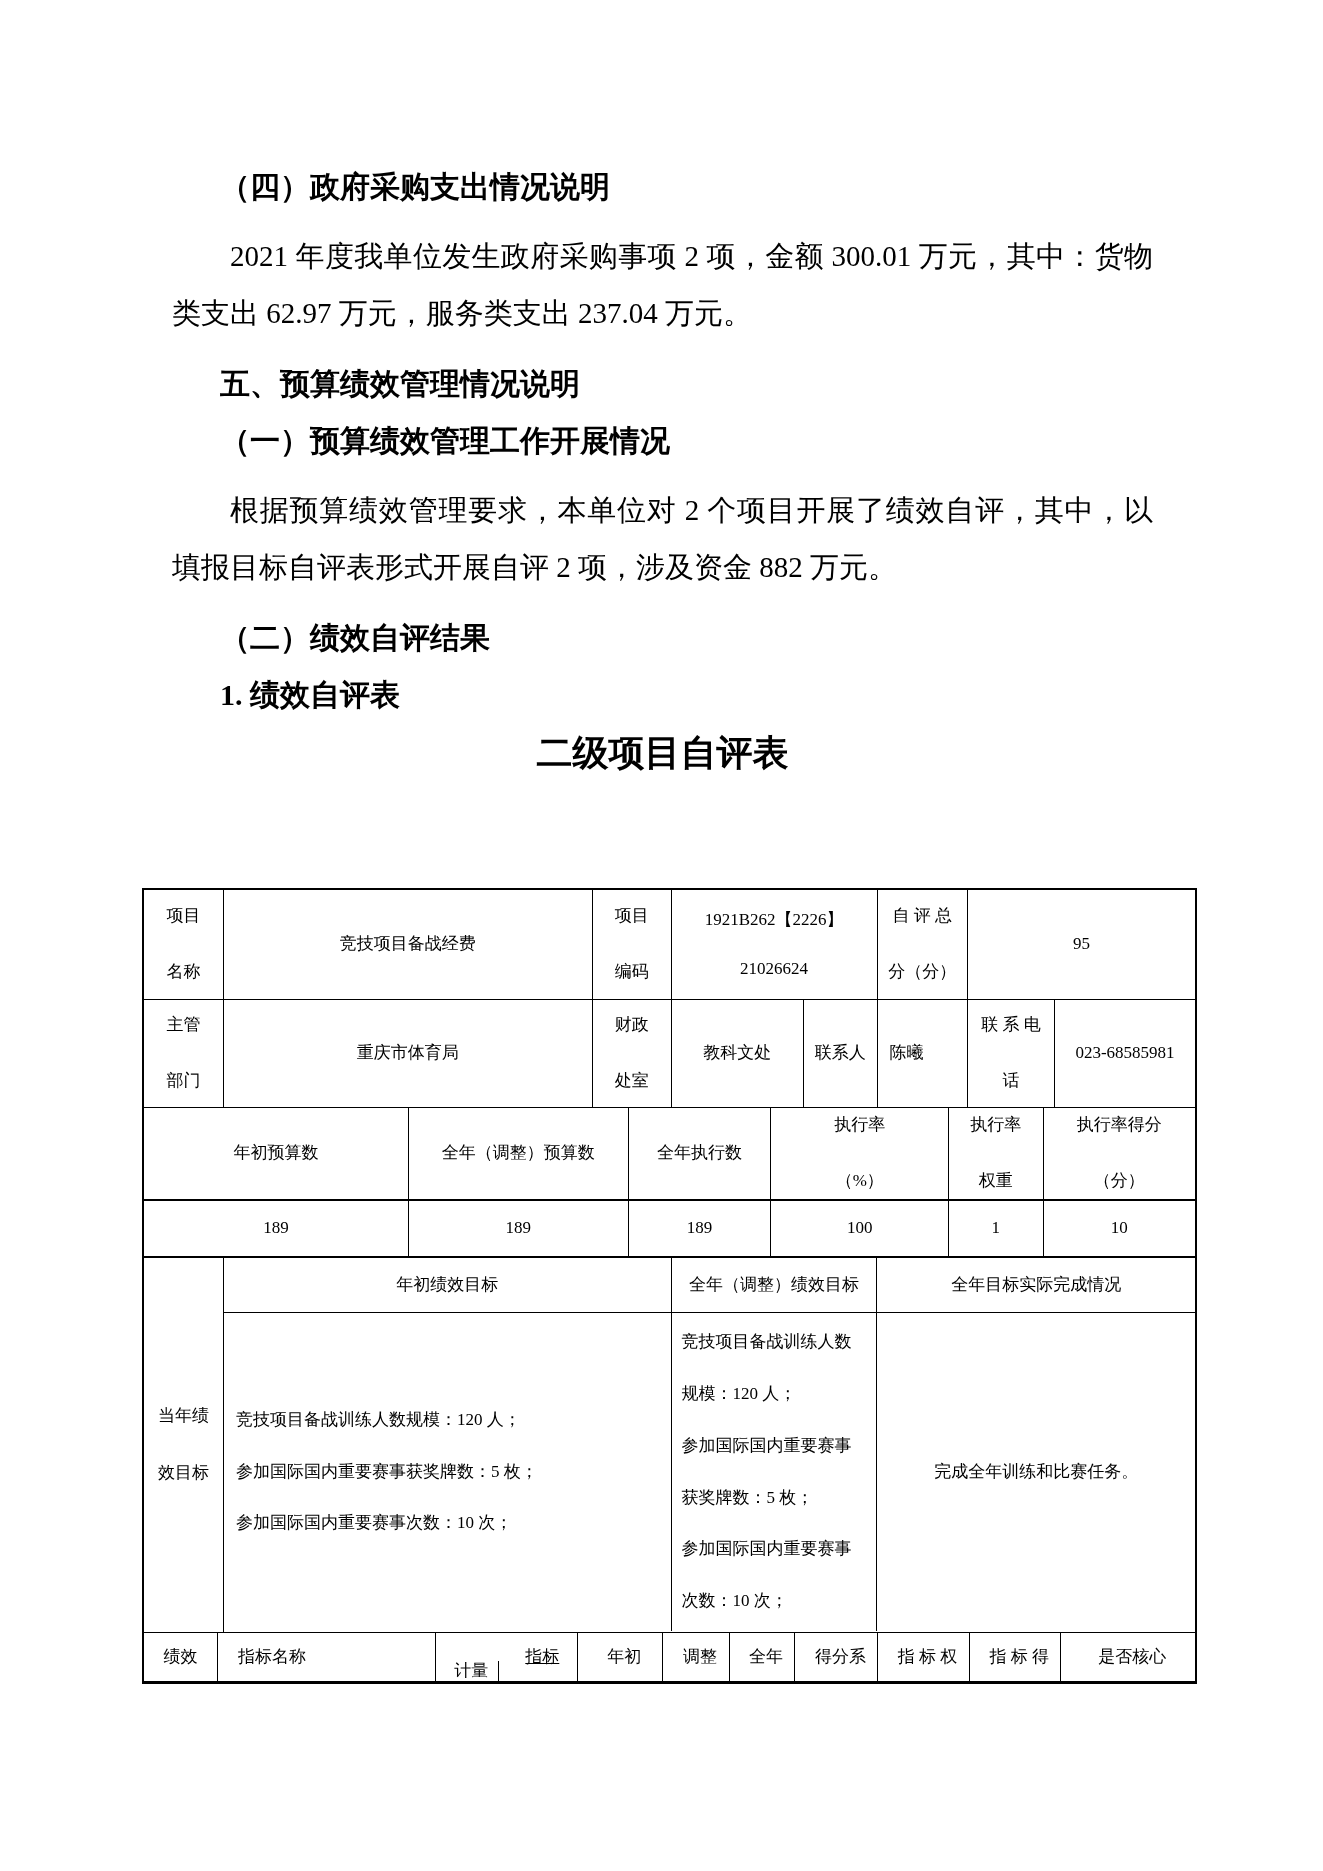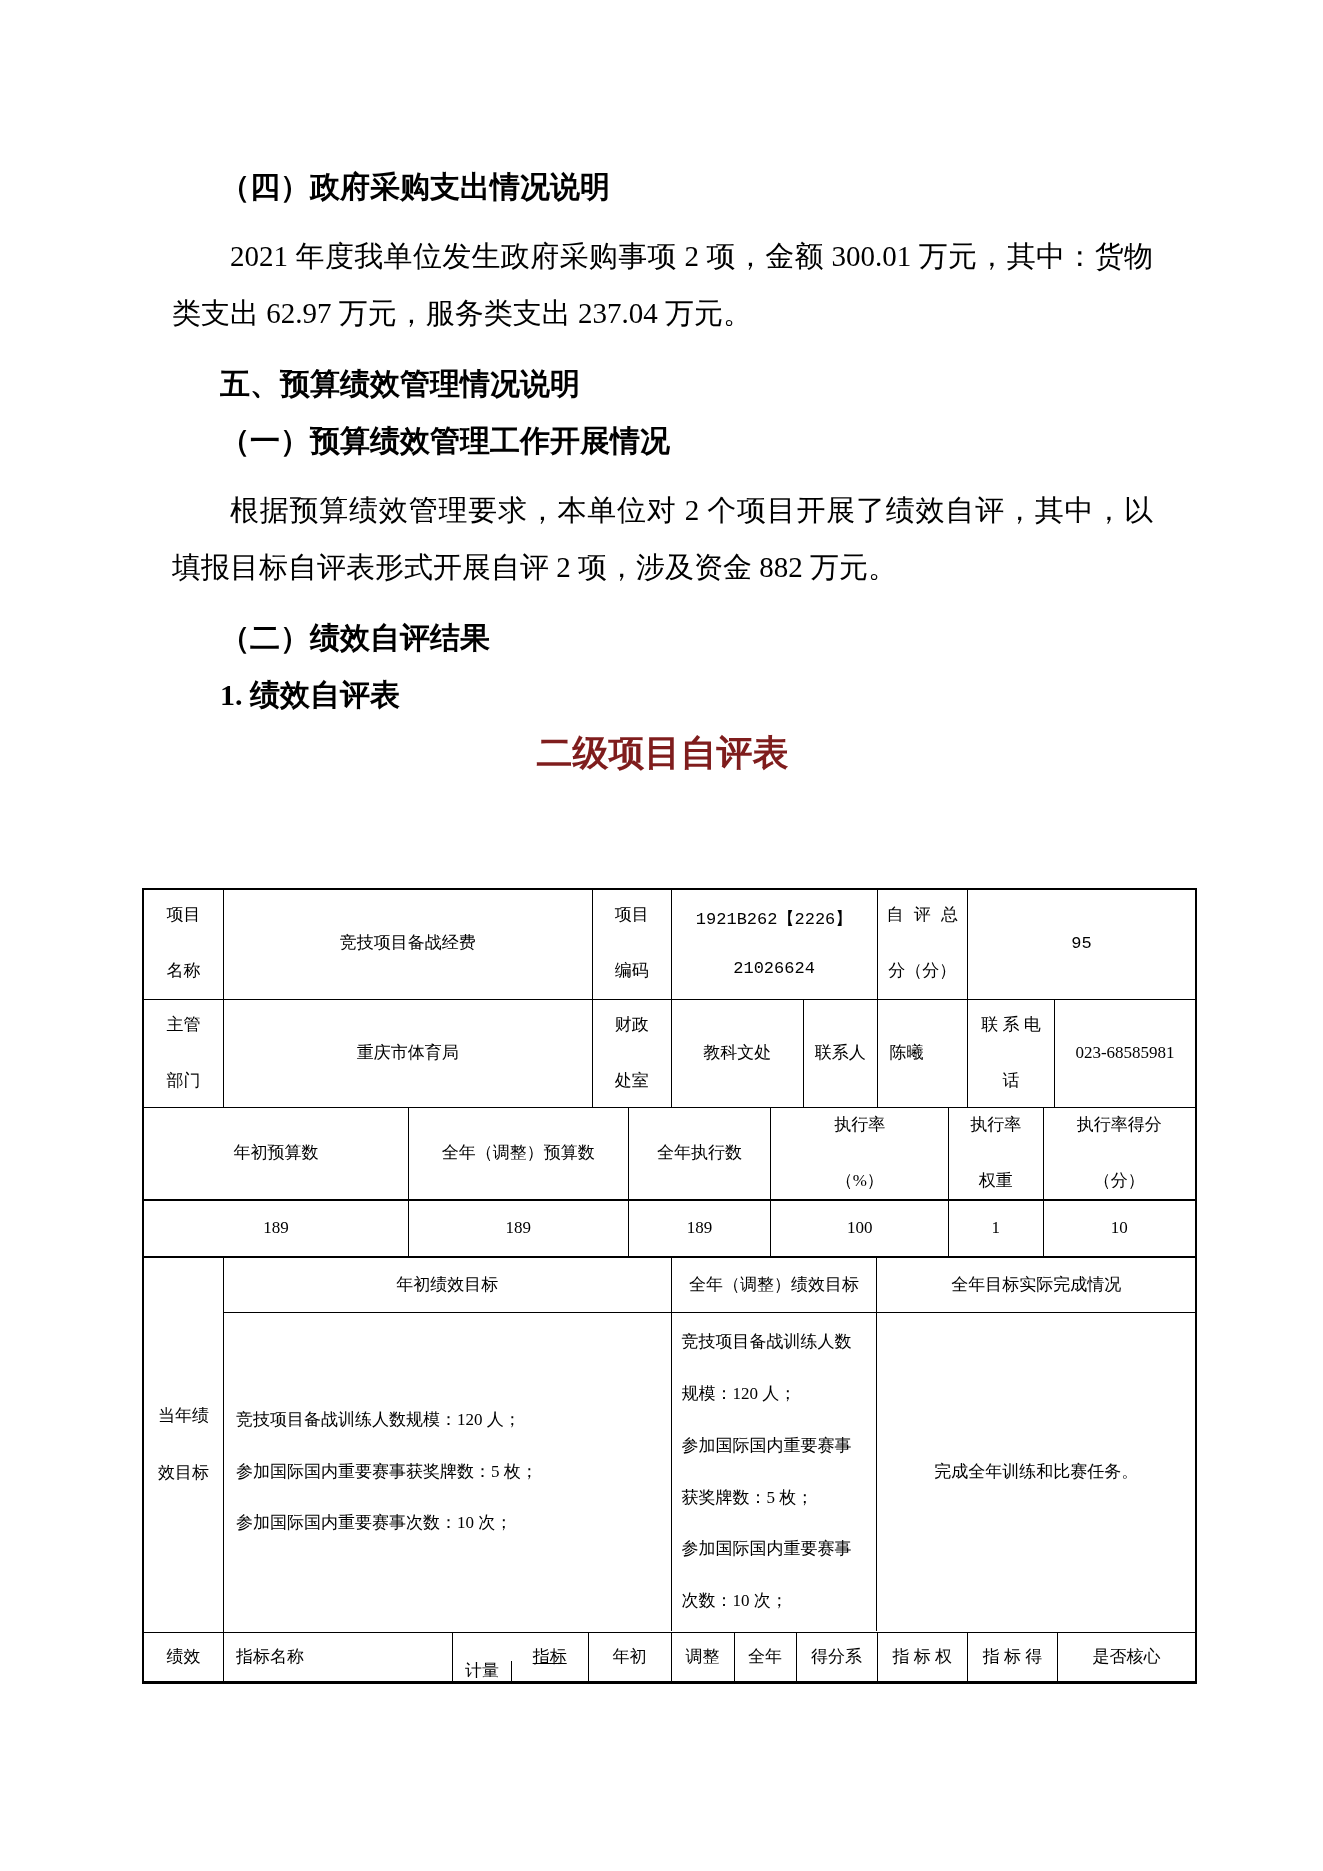--- a/index.html
+++ b/index.html
@@ -12,32 +12,32 @@
   .h{
     font-size:30px;font-weight:bold;line-height:57.5px;
     text-indent:2em;margin:0;
   }
   .p{
     font-size:29px;line-height:57.5px;text-indent:2em;
     text-align:justify;margin:12px;
   }
   .tbl-title{
     font-size:36px;line-height:50px;text-align:center;
-    font-weight:600;color:#7f1d1d;margin:4px 0 0 0;
+    font-weight:600;color:#000000;margin:4px 0 0 0;
     font-family:"Liberation Sans","DejaVu Sans",sans-serif;
   }
   
   .tbl{
     width:1055px;margin:110px 0 0 -18px;
     border:2.5px solid #000;border-bottom-width:3px;
     box-sizing:border-box;font-size:17px;
   }
   .tbl *{box-sizing:border-box;}
   .trow{display:flex;border-bottom:1.5px solid #000;}
-  .trow.no-b,.trow:last-child{border-bottom:none;}
+  .trow.no-b,.trow:last-child{border-bottom:none;gap:8px;}
   .cell{
     border-right:1.5px solid #000;
     display:flex;align-items:center;justify-content:center;
     text-align:center;white-space:pre-line;line-height:2.9;
     padding:2px 6px;overflow:hidden;
   }
   .cell:last-child{border-right:none;}
   .lh-tall{line-height:3.3;}
   .cell.left{justify-content:flex-start;text-align:left;padding-left:12px;}
   .goal-text{
@@ -73,21 +73,21 @@
     <p class="p">根据预算绩效管理要求，本单位对 2 个项目开展了绩效自评，其中，以填报目标自评表形式开展自评 2 项，涉及资金 882 万元。</p>
 
     <p class="h">（二）绩效自评结果</p>
 
     <p class="h">1. 绩效自评表</p>
 
     <p class="tbl-title">二级项目自评表</p>
 
     <div class="tbl">
 
-      <div class="trow" style="height:110px;font-family:Liberation Mono, monospace;">
+      <div class="trow" style="height:110px;">
         <div class="cell lh-tall" style="width:7.6%;">项目
 名称</div>
         <div class="cell" style="width:35.1%;">竞技项目备战经费</div>
         <div class="cell lh-tall" style="width:7.5%;">项目
 编码</div>
         <div class="cell" style="width:19.6%;">1921B262【2226】
 21026624</div>
         <div class="cell lh-tall" style="width:8.6%;">自 评 总
 分（分）</div>
         <div class="cell" style="width:21.6%;">95</div>

